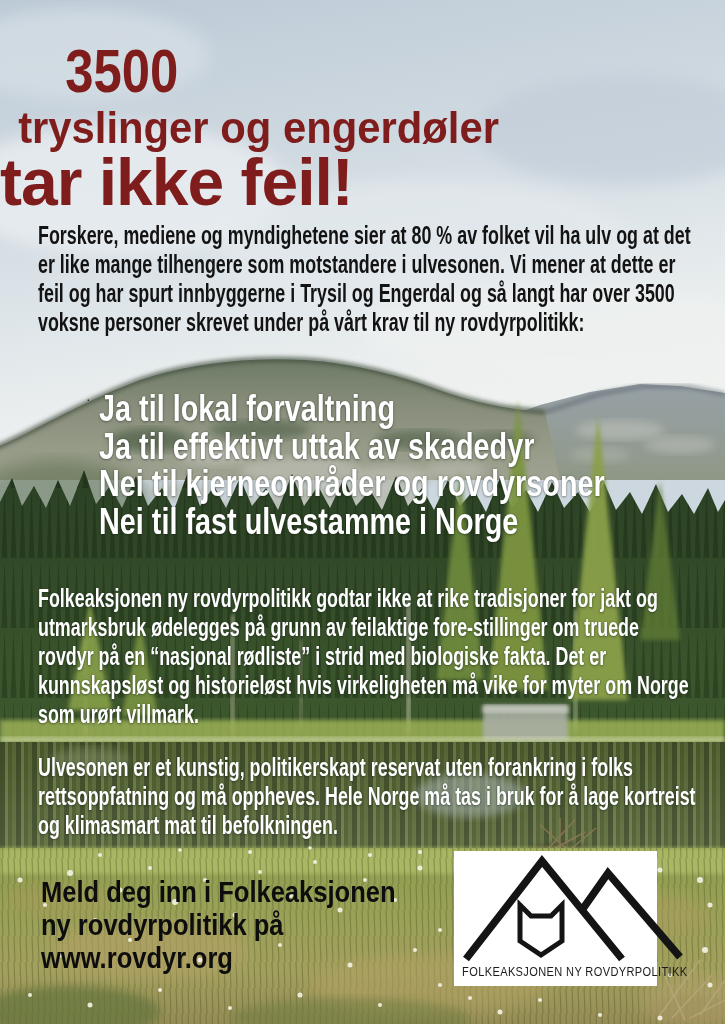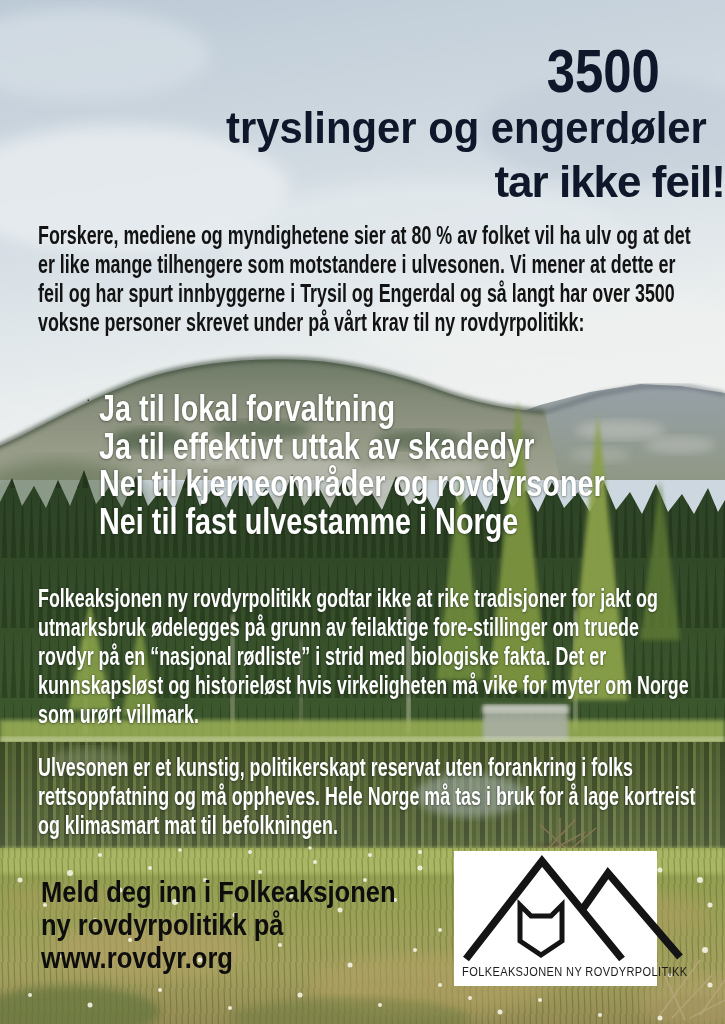--- a/index.html
+++ b/index.html
@@ -3,24 +3,24 @@
 <meta charset="utf-8">
 <style>
   html,body { margin:0; padding:0; background:#555; }
   .poster {
     position:relative; width:725px; height:1024px; margin:0 auto;
     overflow:hidden; background:#cdd7df;
     font-family:"Liberation Sans","DejaVu Sans",sans-serif;
   }
   .bg { position:absolute; left:0; top:0; width:725px; height:1024px; display:block; }
 
-  .masthead { position:absolute; top:42px; left:0; right:0; text-align:right; color:#0f172a; font-weight:700; }
+  .masthead { position:absolute; top:42px; left:0; right:0; text-align:left; color:#7f1d1d; font-weight:700; }
   .t1 { font-size:62px; line-height:58px; transform:scaleX(.82); transform-origin:50% 50%; letter-spacing:0; }
   .t2 { font-size:44px; line-height:46px; transform:scaleX(.95); transform-origin:50% 50%; margin-top:5px; }
-  .t3 { font-size:44px; line-height:60px; margin-top:1px; letter-spacing:-1px; }
+  .t3 { font-size:66px; line-height:60px; margin-top:1px; letter-spacing:-1px; }
 
   .para {
     position:absolute; margin:0; font-weight:700; font-size:25px; line-height:29px;
     width:920px; transform:scaleX(.715); transform-origin:0 0; letter-spacing:0;
   }
   .intro { left:38px; top:221px; color:#131313; }
   .light { color:#ffffff; text-shadow:0 1px 3px rgba(25,35,25,.45), 0 0 2px rgba(25,35,25,.3); }
   .body1 { left:38px; top:584px; }
   .body2 { left:38px; top:753px; }
 

